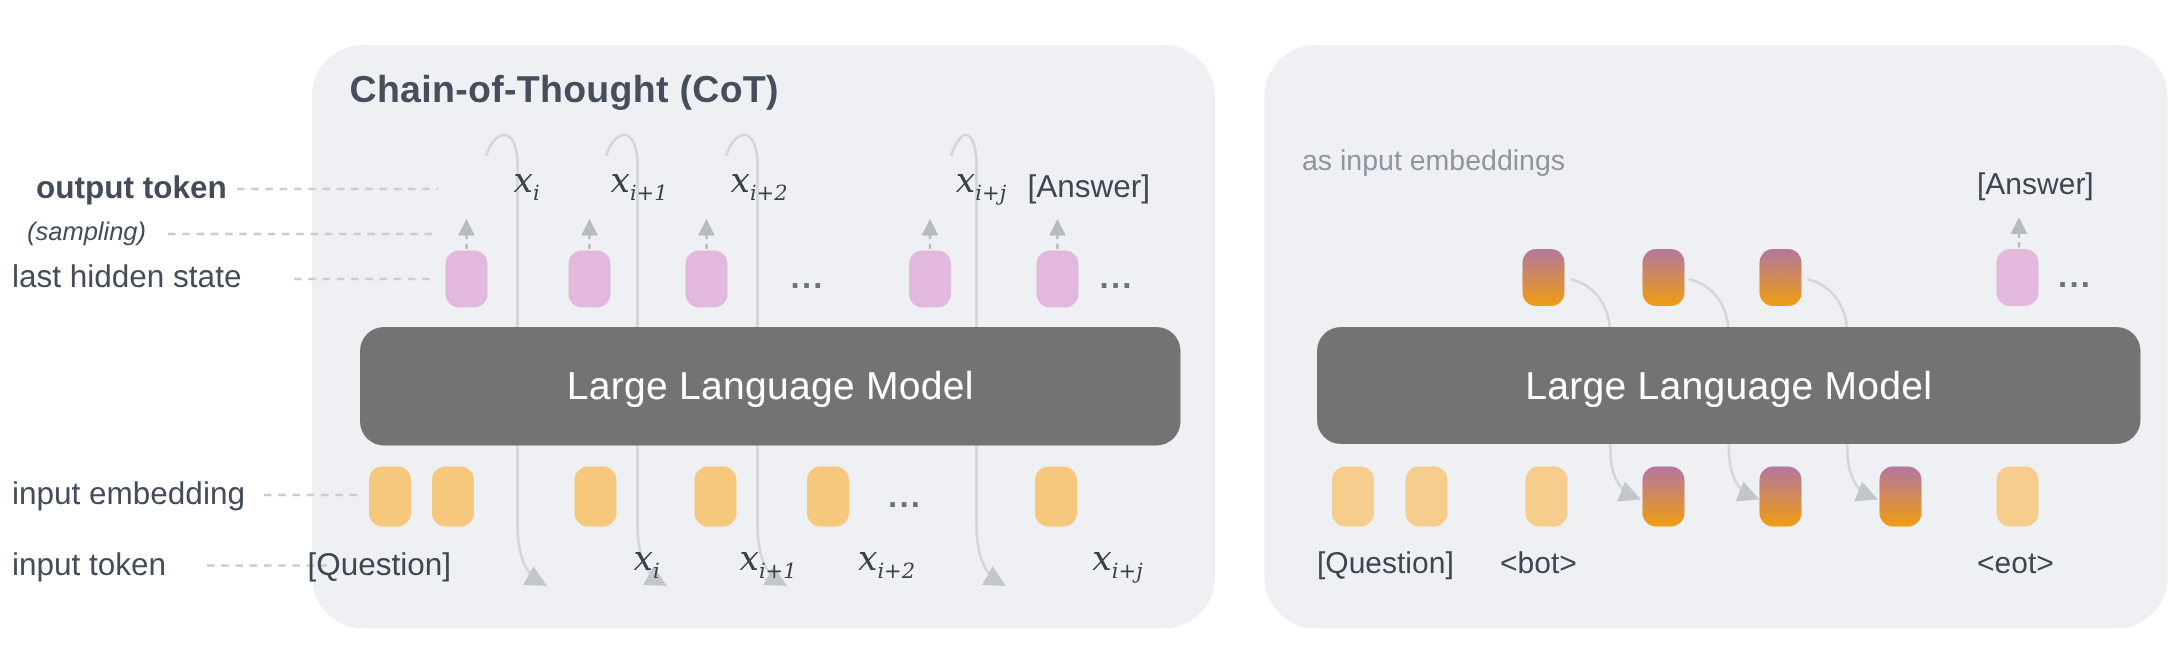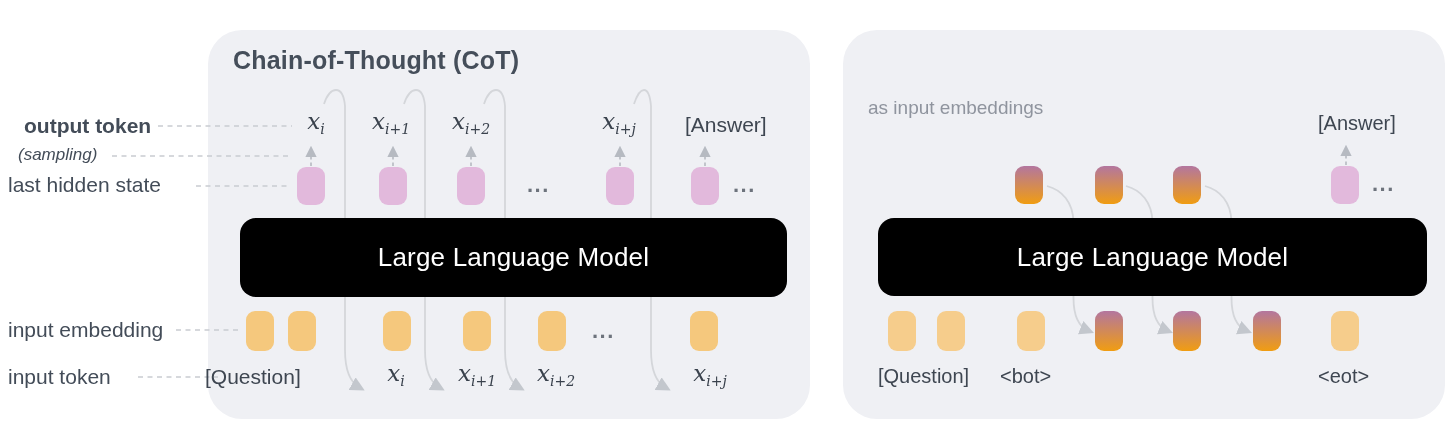--- a/index.html
+++ b/index.html
@@ -9,21 +9,21 @@
     -webkit-font-smoothing:antialiased;
   }
   .panel{
     position:absolute;top:30px;height:389px;width:602px;
     background:#eff0f4;border-radius:34px;z-index:0;
   }
   .panel.left{left:208px;}
   .panel.right{left:843px;}
   svg.overlay{position:absolute;left:0;top:0;z-index:1;pointer-events:none;}
   .llm{
-    position:absolute;z-index:2;background:#000000;border-radius:16px;
+    position:absolute;z-index:2;background:#737373;border-radius:16px;
     color:#ffffff;font-size:26px;display:flex;align-items:center;justify-content:center;
     letter-spacing:0.2px;
   }
   .box{position:absolute;z-index:3;width:28px;border-radius:9px;}
   .hid{top:167px;height:38px;background:#e2b9dc;}
   .hid.r{top:166px;}
   .emb{top:311px;height:40px;}
   .yellow-l{background:#f5c87d;}
   .yellow-r{background:#f6cd8c;}
   .grad{background:linear-gradient(180deg,#b3769f 0%,#f09d12 100%);}
@@ -32,21 +32,21 @@
   .hl{color:#e78b2e;}
   .smallcaps-rest{font-size:0.76em;letter-spacing:0.5px;}
   .subtitle{font-size:19px;color:#8f949e;line-height:28px;font-weight:400;}
   .legend{font-size:21px;color:#434c58;}
   .legend.samp{font-size:17px;font-style:italic;margin-left:10px;}
   .tok{font-size:21px;}
   .tok.r{font-size:20px;}
   .math{font-family:"DejaVu Serif", serif;font-style:italic;font-size:23px;color:#39414c;}
   .math .sub{font-size:14px;vertical-align:-5px;letter-spacing:0;}
   .dots{font-size:22px;color:#6d737c;letter-spacing:1.5px;font-weight:600;z-index:4;position:absolute;}
-  .center{transform:translateX(-50%);}
+  .center{transform:translateX(-50%);margin-left:35px;}
 </style>
 </head>
 <body>
 
 <div class="canvas">
 
   <div class="panel left"></div>
   <div class="panel right"></div>
 
   <svg class="overlay" width="1456" height="441" viewBox="0 0 1456 441">

